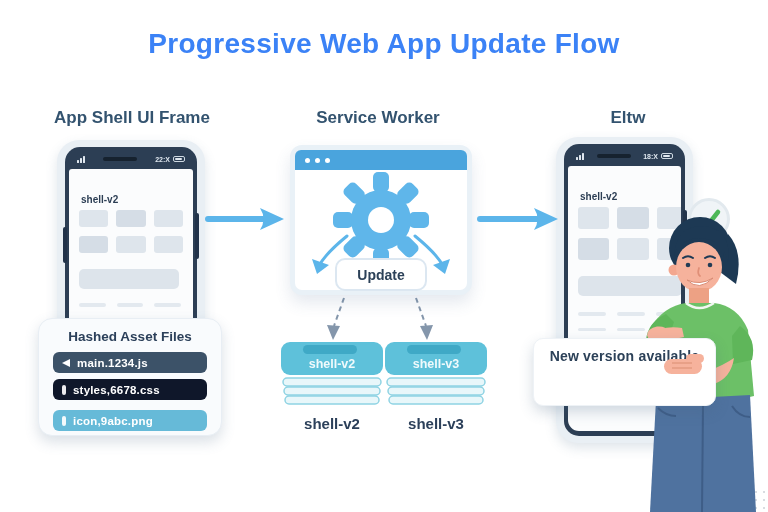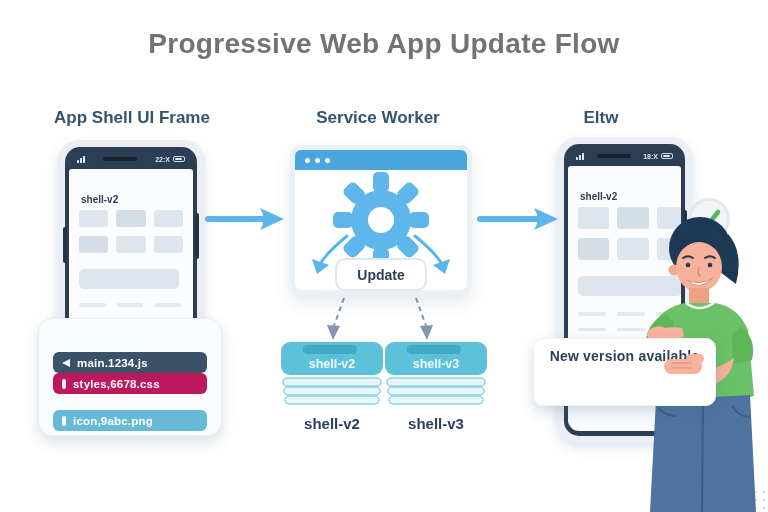--- a/index.html
+++ b/index.html
@@ -6,29 +6,29 @@
   body { margin:0; background:#fff; }
   .canvas {
     position: relative; width: 768px; height: 512px; overflow: hidden;
     background: #ffffff; font-family: "Liberation Sans", sans-serif;
   }
   svg text { font-family: "Liberation Sans", sans-serif; }
 
   
   .page-title {
     position: absolute; top: 28px; left: 0; width: 100%; text-align: center;
-    font-size: 28px; font-weight: 600; color: #737373; letter-spacing: .3px;
+    font-size: 28px; font-weight: 600; color: #3b82f6; letter-spacing: .3px;
   }
   .col-header {
     position: absolute; top: 108px; text-align: center;
     font-size: 17px; font-weight: 600; color: #33536f;
   }
   .h-left  { left: 30px;  width: 204px; }
   .h-mid   { left: 278px; width: 200px; }
-  .h-right { left: 521px; width: 160px; }
+  .h-right { left: 548px; width: 160px; }
 
   
   .phone {
     position: absolute; background: #e9eff4; border-radius: 22px;
     box-shadow: 0 5px 12px rgba(80,110,140,.18); z-index: 1;
   }
   .phone-left  { left: 57px;  top: 140px; width: 148px; height: 232px; }
   .phone-right { left: 556px; top: 137px; width: 137px; height: 306px; }
   .phone-frame {
     position: absolute; left: 8px; top: 7px; right: 8px; bottom: 7px;
@@ -75,21 +75,21 @@
     box-shadow: 0 6px 14px rgba(70,100,130,.20); z-index: 3;
   }
   .asset-title { position: absolute; top: 10px; width: 100%; text-align: center;
     font-size: 13.5px; font-weight: 700; color: #2c405a; }
   .pill {
     position: absolute; left: 14px; right: 14px; height: 21px; border-radius: 6px;
     display: flex; align-items: center; gap: 7px; padding-left: 9px;
     color: #fff; font-size: 11.5px; font-weight: 700; letter-spacing: .2px;
   }
   .pill-1 { top: 33px; background: #3c5268; text-align: center; }
-  .pill-2 { top: 54px; background: #be185d; align-items: center; }
+  .pill-2 { top: 60px; background: #0f172a; align-items: center; }
   .pill-3 { top: 91px; background: #66bad8; text-align: center; }
   .ico-cursor { width:0; height:0; border-top:4px solid transparent; border-bottom:4px solid transparent; border-right:8px solid #fff; }
   .ico-file { width: 4px; height: 10px; border-radius: 2px; background: #fff; opacity:.92; }
 
   
   .flow-arrow { position: absolute; z-index: 2; }
   .arrow-1 { left: 205px; top: 204px; }
   .arrow-2 { left: 477px; top: 204px; }
 
   
@@ -198,20 +198,21 @@
             <div class="pline"></div>
             <div class="pline"></div>
             <div class="pline"></div>
             <div class="pline"></div>
           </div>
       </div>
     </div>
   </div>
 
   <div class="asset-panel">
+    <div class="asset-title">Hashed Asset Files</div>
     <div class="pill pill-1">
       <span class="ico-cursor"></span>
       <span>main.1234.js</span>
     </div>
     <div class="pill pill-2">
       <span class="ico-file"></span>
       <span>styles,6678.css</span>
     </div>
     <div class="pill pill-3">
       <span class="ico-file"></span>

